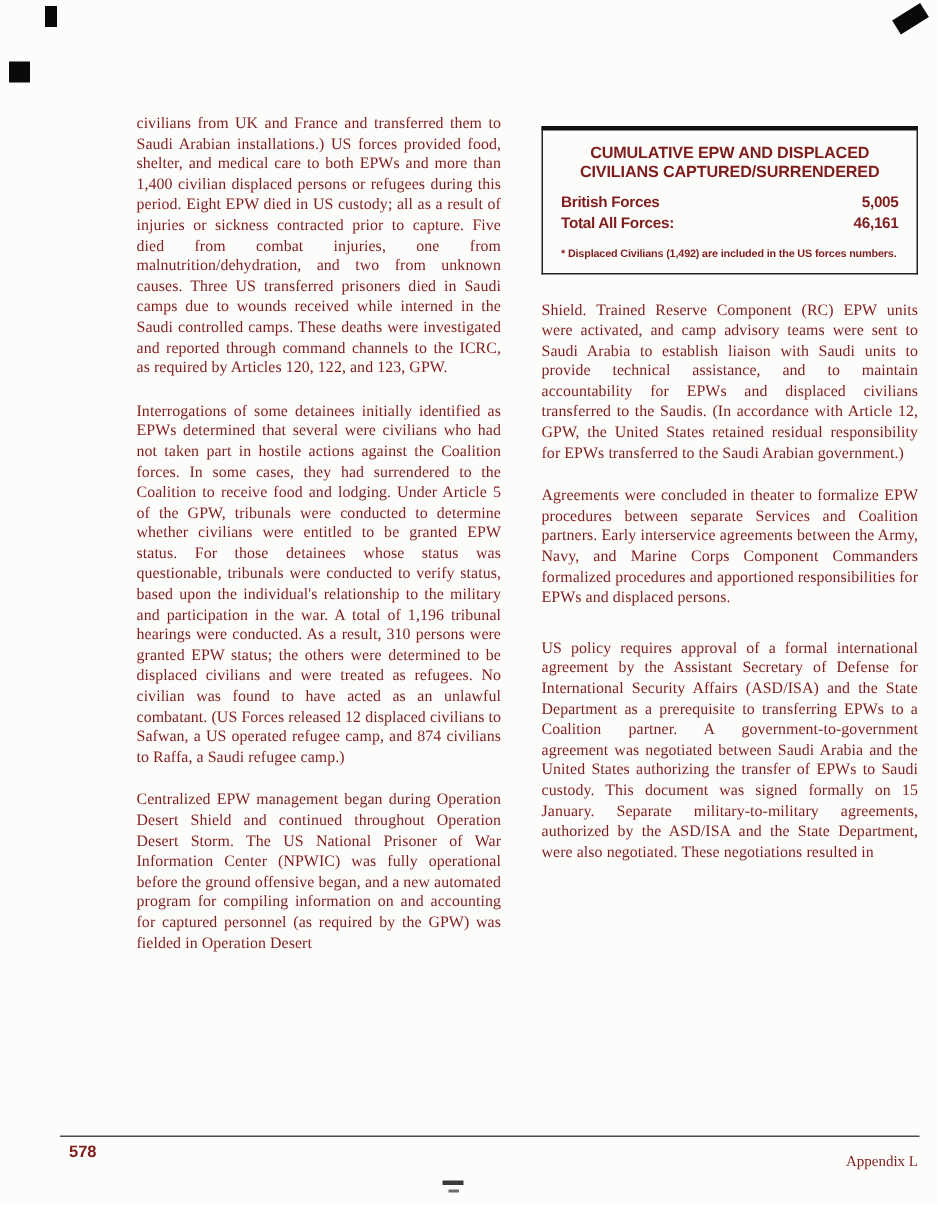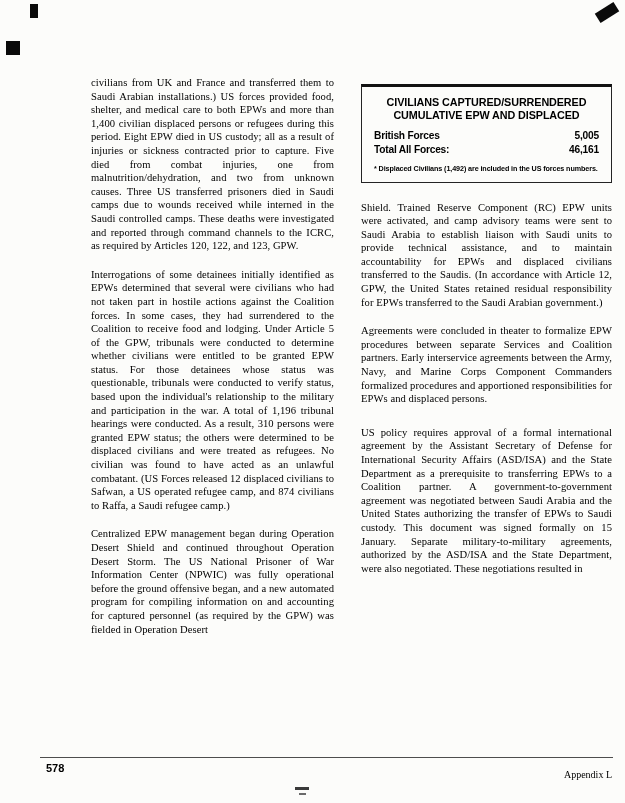--- a/index.html
+++ b/index.html
@@ -3,21 +3,21 @@
 <meta charset="utf-8">
 <title>Report Page 578 — Appendix L</title>
 <style>
   html, body { margin: 0; padding: 0; background: #ffffff; }
   .page {
     position: relative;
     width: 625px;
     height: 803px;
     background: #fcfcfa;
     font-family: "Liberation Serif", serif;
-    color: #000000;
+    color: #7f1d1d;
     overflow: hidden;
   }
 
   
   .artifact { position: absolute; background: #0a0a0a; }
   .a-top-left   { left: 30px; top: 4px;  width: 8px;  height: 14px; }
   .a-left-square{ left: 6px;  top: 41px; width: 14px; height: 14px; }
   .a-top-right  { left: 596px; top: 7px; width: 22px; height: 11px; transform: rotate(-32deg); }
   .a-bottom-1   { left: 295px; top: 787px; width: 14px; height: 3px; background: #3a3a3a; }
   .a-bottom-2   { left: 299px; top: 793px; width: 7px;  height: 2px; background: #6a6a6a; }
@@ -114,22 +114,22 @@
   <div class="col col-left">
     <p class="body-text">civilians from UK and France and transferred them to Saudi Arabian installations.) US forces provided food, shelter, and medical care to both EPWs and more than 1,400 civilian displaced persons or refugees during this period. Eight EPW died in US custody; all as a result of injuries or sickness contracted prior to capture. Five died from combat injuries, one from malnutrition/dehydration, and two from unknown causes. Three US transferred prisoners died in Saudi camps due to wounds received while interned in the Saudi controlled camps. These deaths were investigated and reported through command channels to the ICRC, as required by Articles 120, 122, and 123, GPW.</p>
     <p class="body-text">Interrogations of some detainees initially identified as EPWs determined that several were civilians who had not taken part in hostile actions against the Coalition forces. In some cases, they had surrendered to the Coalition to receive food and lodging. Under Article 5 of the GPW, tribunals were conducted to determine whether civilians were entitled to be granted EPW status. For those detainees whose status was questionable, tribunals were conducted to verify status, based upon the individual's relationship to the military and participation in the war. A total of 1,196 tribunal hearings were conducted. As a result, 310 persons were granted EPW status; the others were determined to be displaced civilians and were treated as refugees. No civilian was found to have acted as an unlawful combatant. (US Forces released 12 displaced civilians to Safwan, a US operated refugee camp, and 874 civilians to Raffa, a Saudi refugee camp.)</p>
     <p class="body-text">Centralized EPW management began during Operation Desert Shield and continued throughout Operation Desert Storm. The US National Prisoner of War Information Center (NPWIC) was fully operational before the ground offensive began, and a new automated program for compiling information on and accounting for captured personnel (as required by the GPW) was fielded in Operation Desert</p>
   </div>
 
   <div class="col col-right">
 
     <div class="epw-table">
       <div class="table-title">
+        <div>CUMULATIVE EPW AND DISPLACED</div>
         <div>CIVILIANS CAPTURED/SURRENDERED</div>
-        <div>CUMULATIVE EPW AND DISPLACED</div>
       </div>
       <div class="table-rows">
         <div class="table-row">
           <span class="row-label">British Forces</span>
           <span class="row-value">5,005</span>
         </div>
         <div class="table-row">
           <span class="row-label">Total All Forces:</span>
           <span class="row-value">46,161</span>
         </div>

